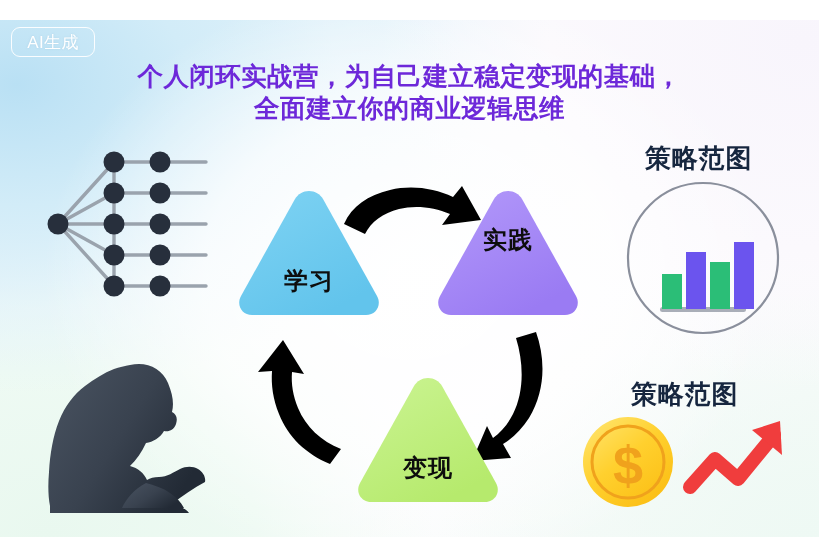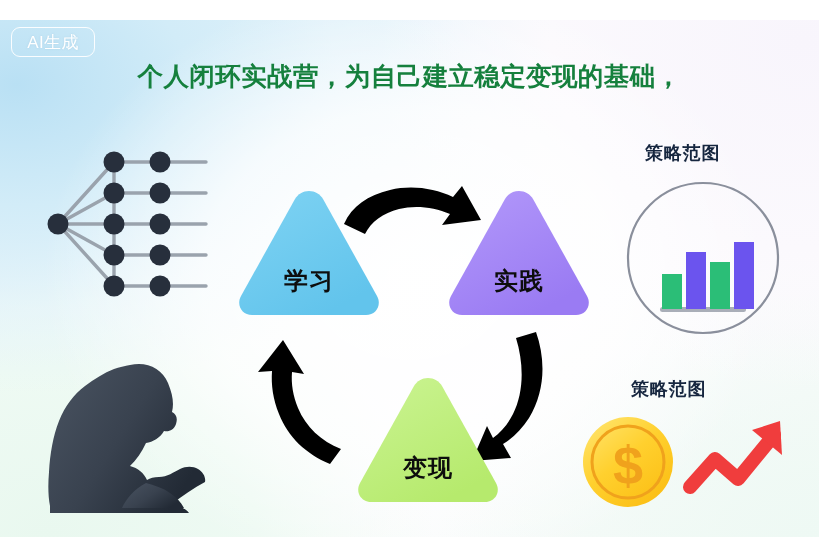--- a/index.html
+++ b/index.html
@@ -58,33 +58,33 @@
     text-shadow: 0 0 2px rgba(130,175,205,0.35);
   }
 
   
   .title {
     position: absolute;
     left: 0;
     top: 40px;
     width: 819px;
     text-align: center;
-    color: #15803d;
+    color: #6d28d9;
     font-size: 25.5px;
     font-weight: bold;
     line-height: 32px;
     letter-spacing: 0.4px;
   }
   .title .l2 { display: block; }
 
   
   .sec-label {
     position: absolute;
     color: #16263f;
-    font-size: 18px;
+    font-size: 26px;
     font-weight: bold;
     letter-spacing: 0.8px;
     white-space: nowrap;
   }
   #label-strategy { left: 645px; top: 121px; }
   #label-income   { left: 631px; top: 357px; }
 
   
   .tri {
     position: absolute;
@@ -98,21 +98,21 @@
     z-index: 2;
     color: #0d0d0d;
     font-size: 24px;
     font-weight: bold;
     letter-spacing: 1px;
     line-height: 1;
   }
 
   #tri-learn    { left: 233px; top: 166px; width: 152px; height: 134px; }
   #tri-learn .tri-text    { margin-bottom: 27px; }
-  #tri-practice { left: 443px; top: 166px; width: 152px; height: 134px; }
+  #tri-practice { left: 432px; top: 166px; width: 152px; height: 134px; align-items: center; }
   #tri-practice .tri-text { margin-bottom: 27px; }
   #tri-monetize { left: 352px; top: 353px; width: 152px; height: 134px; }
   #tri-monetize .tri-text { margin-bottom: 27px; }
 
   
   .arrow-layer {
     position: absolute;
     left: 0; top: 0;
     width: 819px; height: 537px;
     pointer-events: none;
@@ -138,20 +138,21 @@
 
   <div class="bg-base"></div>
   <div class="bg-wash"></div>
 
   <div class="ai-badge">
     <span>AI生成</span>
   </div>
 
   <div class="title">
     <span>个人闭环实战营，为自己建立稳定变现的基础，</span>
+    <span class="l2">全面建立你的商业逻辑思维</span>
   </div>
 
   <svg id="network" width="180" height="160" viewBox="0 0 180 160">
     <g stroke="#9aa3ad" stroke-width="3.4" stroke-linecap="round" fill="none">
       <line x1="24" y1="80" x2="80" y2="18"></line>
       <line x1="24" y1="80" x2="80" y2="49"></line>
       <line x1="24" y1="80" x2="80" y2="80"></line>
       <line x1="24" y1="80" x2="80" y2="111"></line>
       <line x1="24" y1="80" x2="80" y2="142"></line>
       <line x1="80" y1="18" x2="80" y2="142"></line>

